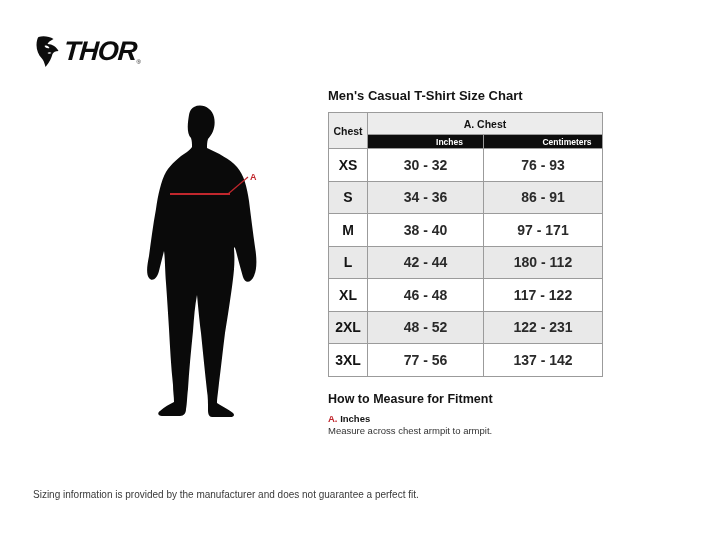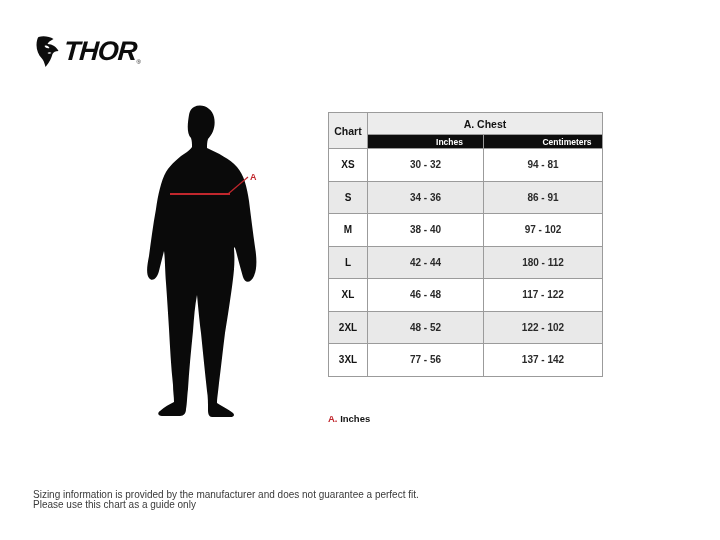--- a/index.html
+++ b/index.html
@@ -20,21 +20,21 @@
   
   .chart-title{position:absolute;left:328px;top:88px;font-size:13px;font-weight:bold;color:#141414;}
   .size-table{
     position:absolute;left:328px;top:112px;border-collapse:collapse;table-layout:fixed;width:274px;
   }
   .size-table th,.size-table td{
     border:1px solid #9b9b9b;text-align:center;vertical-align:middle;padding:0;font-weight:bold;
   }
   .size-table .hdr-gray{height:21px;background:#ececec;font-size:10.5px;font-weight:bold;color:#141414;}
   .size-table .hdr-black{height:13px;background:#0d0d0d;color:#ffffff;font-size:8.5px;font-weight:bold;padding-left:48px;}
-  .size-table tbody td{height:31.5px;font-size:10px;color:#2a2a2a;}
+  .size-table tbody td{height:31.5px;font-size:14px;color:#2a2a2a;}
   .size-table tbody td.size-cell{font-weight:bold;color:#141414;}
   .size-table tr.alt td{background:#e9e9e9;}
   .howto-heading{position:absolute;left:328px;top:392px;font-size:12.5px;font-weight:bold;color:#141414;}
   .measure-item{position:absolute;left:328px;top:413px;font-size:9.5px;line-height:12px;}
   .measure-label{font-weight:bold;color:#141414;}
   .measure-letter{color:#c1272d;font-weight:bold;}
   .measure-desc{color:#333333;font-weight:normal;}
   
   .footer-note{position:absolute;left:33px;top:490px;font-size:10px;line-height:9.5px;color:#3a3a3a;}
 </style>
@@ -69,78 +69,80 @@
         C26,136 28,120 31,104 C33,90 36,76 41,67 C46,59 54,52 62,47 C64,45 66,44 67,42
         C67,39 67,36 66,33 C61,28 63,16 64,10 C65,5 67,3 69,2 Z"></path>
       <g>
         <line x1="45" y1="89" x2="105" y2="89" stroke="#c1272d" stroke-width="1.8"></line>
         <line x1="103" y1="89" x2="123" y2="72" stroke="#c1272d" stroke-width="1.2"></line>
         <text x="125" y="75" fill="#c1272d" font-size="9" font-weight="bold" font-family="Liberation Sans, sans-serif">A</text>
       </g>
     </svg>
   </div>
 
+  <div class="chart-title">Men's Casual T-Shirt Size Chart</div>
 
   <table class="size-table">
     <colgroup>
       <col style="width:39px">
         <col style="width:116px">
         <col style="width:119px">
     </colgroup>
     <thead>
       <tr>
-        <th rowspan="2" class="hdr-gray">Chart</th>
+        <th rowspan="2" class="hdr-gray">Chest</th>
         <th colspan="2" class="hdr-gray">A. Chest</th>
       </tr>
       <tr>
         <th class="hdr-black">Inches</th>
         <th class="hdr-black">Centimeters</th>
       </tr>
     </thead>
     <tbody>
       <tr>
         <td class="size-cell">XS</td>
         <td>30 - 32</td>
-        <td>94 - 81</td>
+        <td>76 - 93</td>
       </tr>
       <tr class="alt">
         <td class="size-cell">S</td>
         <td>34 - 36</td>
         <td>86 - 91</td>
       </tr>
       <tr>
         <td class="size-cell">M</td>
         <td>38 - 40</td>
-        <td>97 - 102</td>
+        <td>97 - 171</td>
       </tr>
       <tr class="alt">
         <td class="size-cell">L</td>
         <td>42 - 44</td>
         <td>180 - 112</td>
       </tr>
       <tr>
         <td class="size-cell">XL</td>
         <td>46 - 48</td>
         <td>117 - 122</td>
       </tr>
       <tr class="alt">
         <td class="size-cell">2XL</td>
         <td>48 - 52</td>
-        <td>122 - 102</td>
+        <td>122 - 231</td>
       </tr>
       <tr>
         <td class="size-cell">3XL</td>
         <td>77 - 56</td>
         <td>137 - 142</td>
       </tr>
     </tbody>
   </table>
 
+  <div class="howto-heading">How to Measure for Fitment</div>
   <div class="measure-item">
     <div class="measure-label"><span class="measure-letter">A.</span> <span>Inches</span></div>
+    <div class="measure-desc">Measure across chest armpit to armpit.</div>
   </div>
 
   <div class="footer-note">
     <div>Sizing information is provided by the manufacturer and does not guarantee a perfect fit.</div>
-    <div>Please use this chart as a guide only</div>
   </div>
 
 </div>
 
 </body></html>

